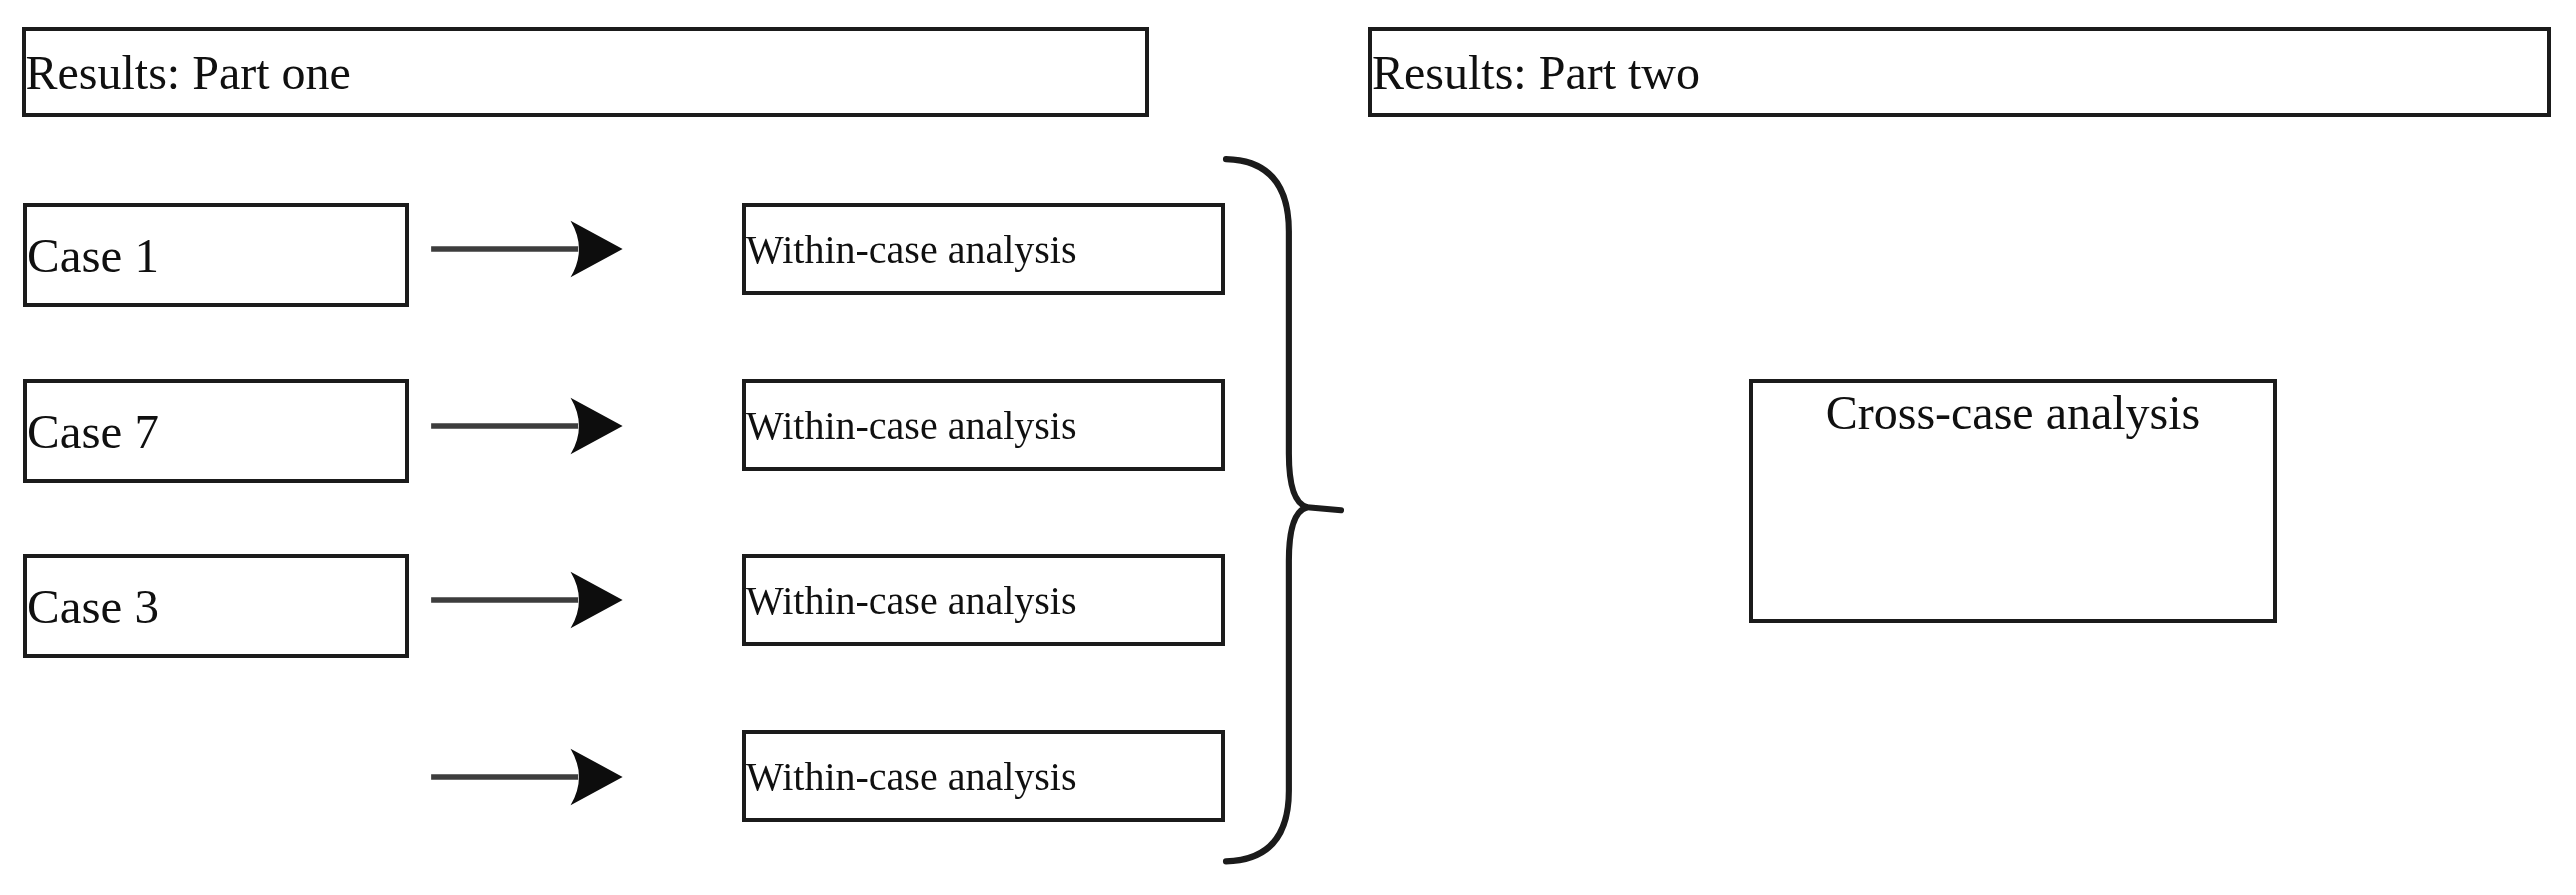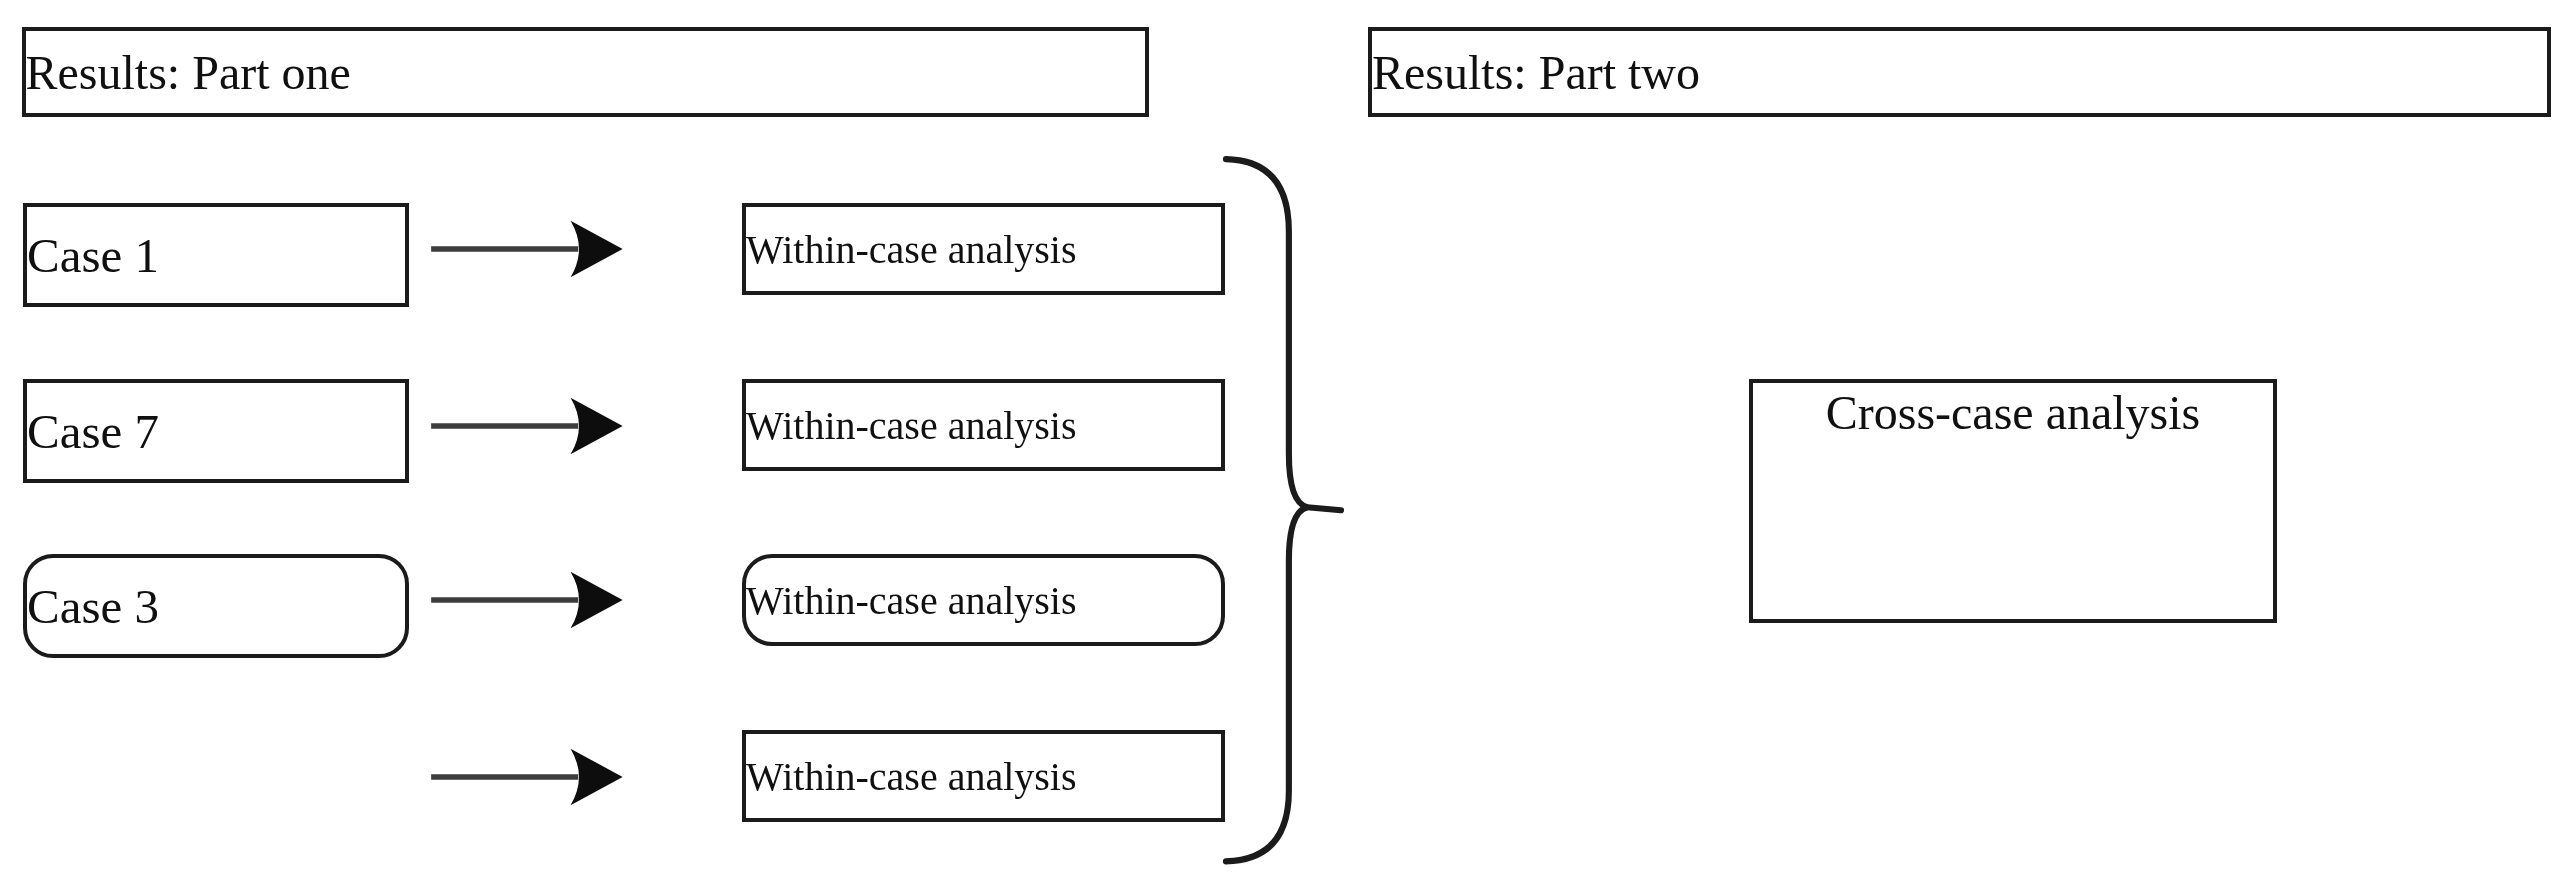--- a/index.html
+++ b/index.html
@@ -44,21 +44,21 @@
   }
   .within-box{
     left:694px;
     width:483px;
     height:92px;
     font-size:40px;
     margin-left:48px;
   }
   .row-0{top:203px;}
   .row-1{top:379px;}
-  .row-2{top:554px;border-radius:30px;}
+  .row-2{top:554px;}
   .row-3{top:730px;}
   .arrow{
     position:absolute;
     left:425px;
     width:203px;
     height:74px;
   }
   .arrow-0{top:212px;}
   .arrow-1{top:389px;}
   .arrow-2{top:563px;}

